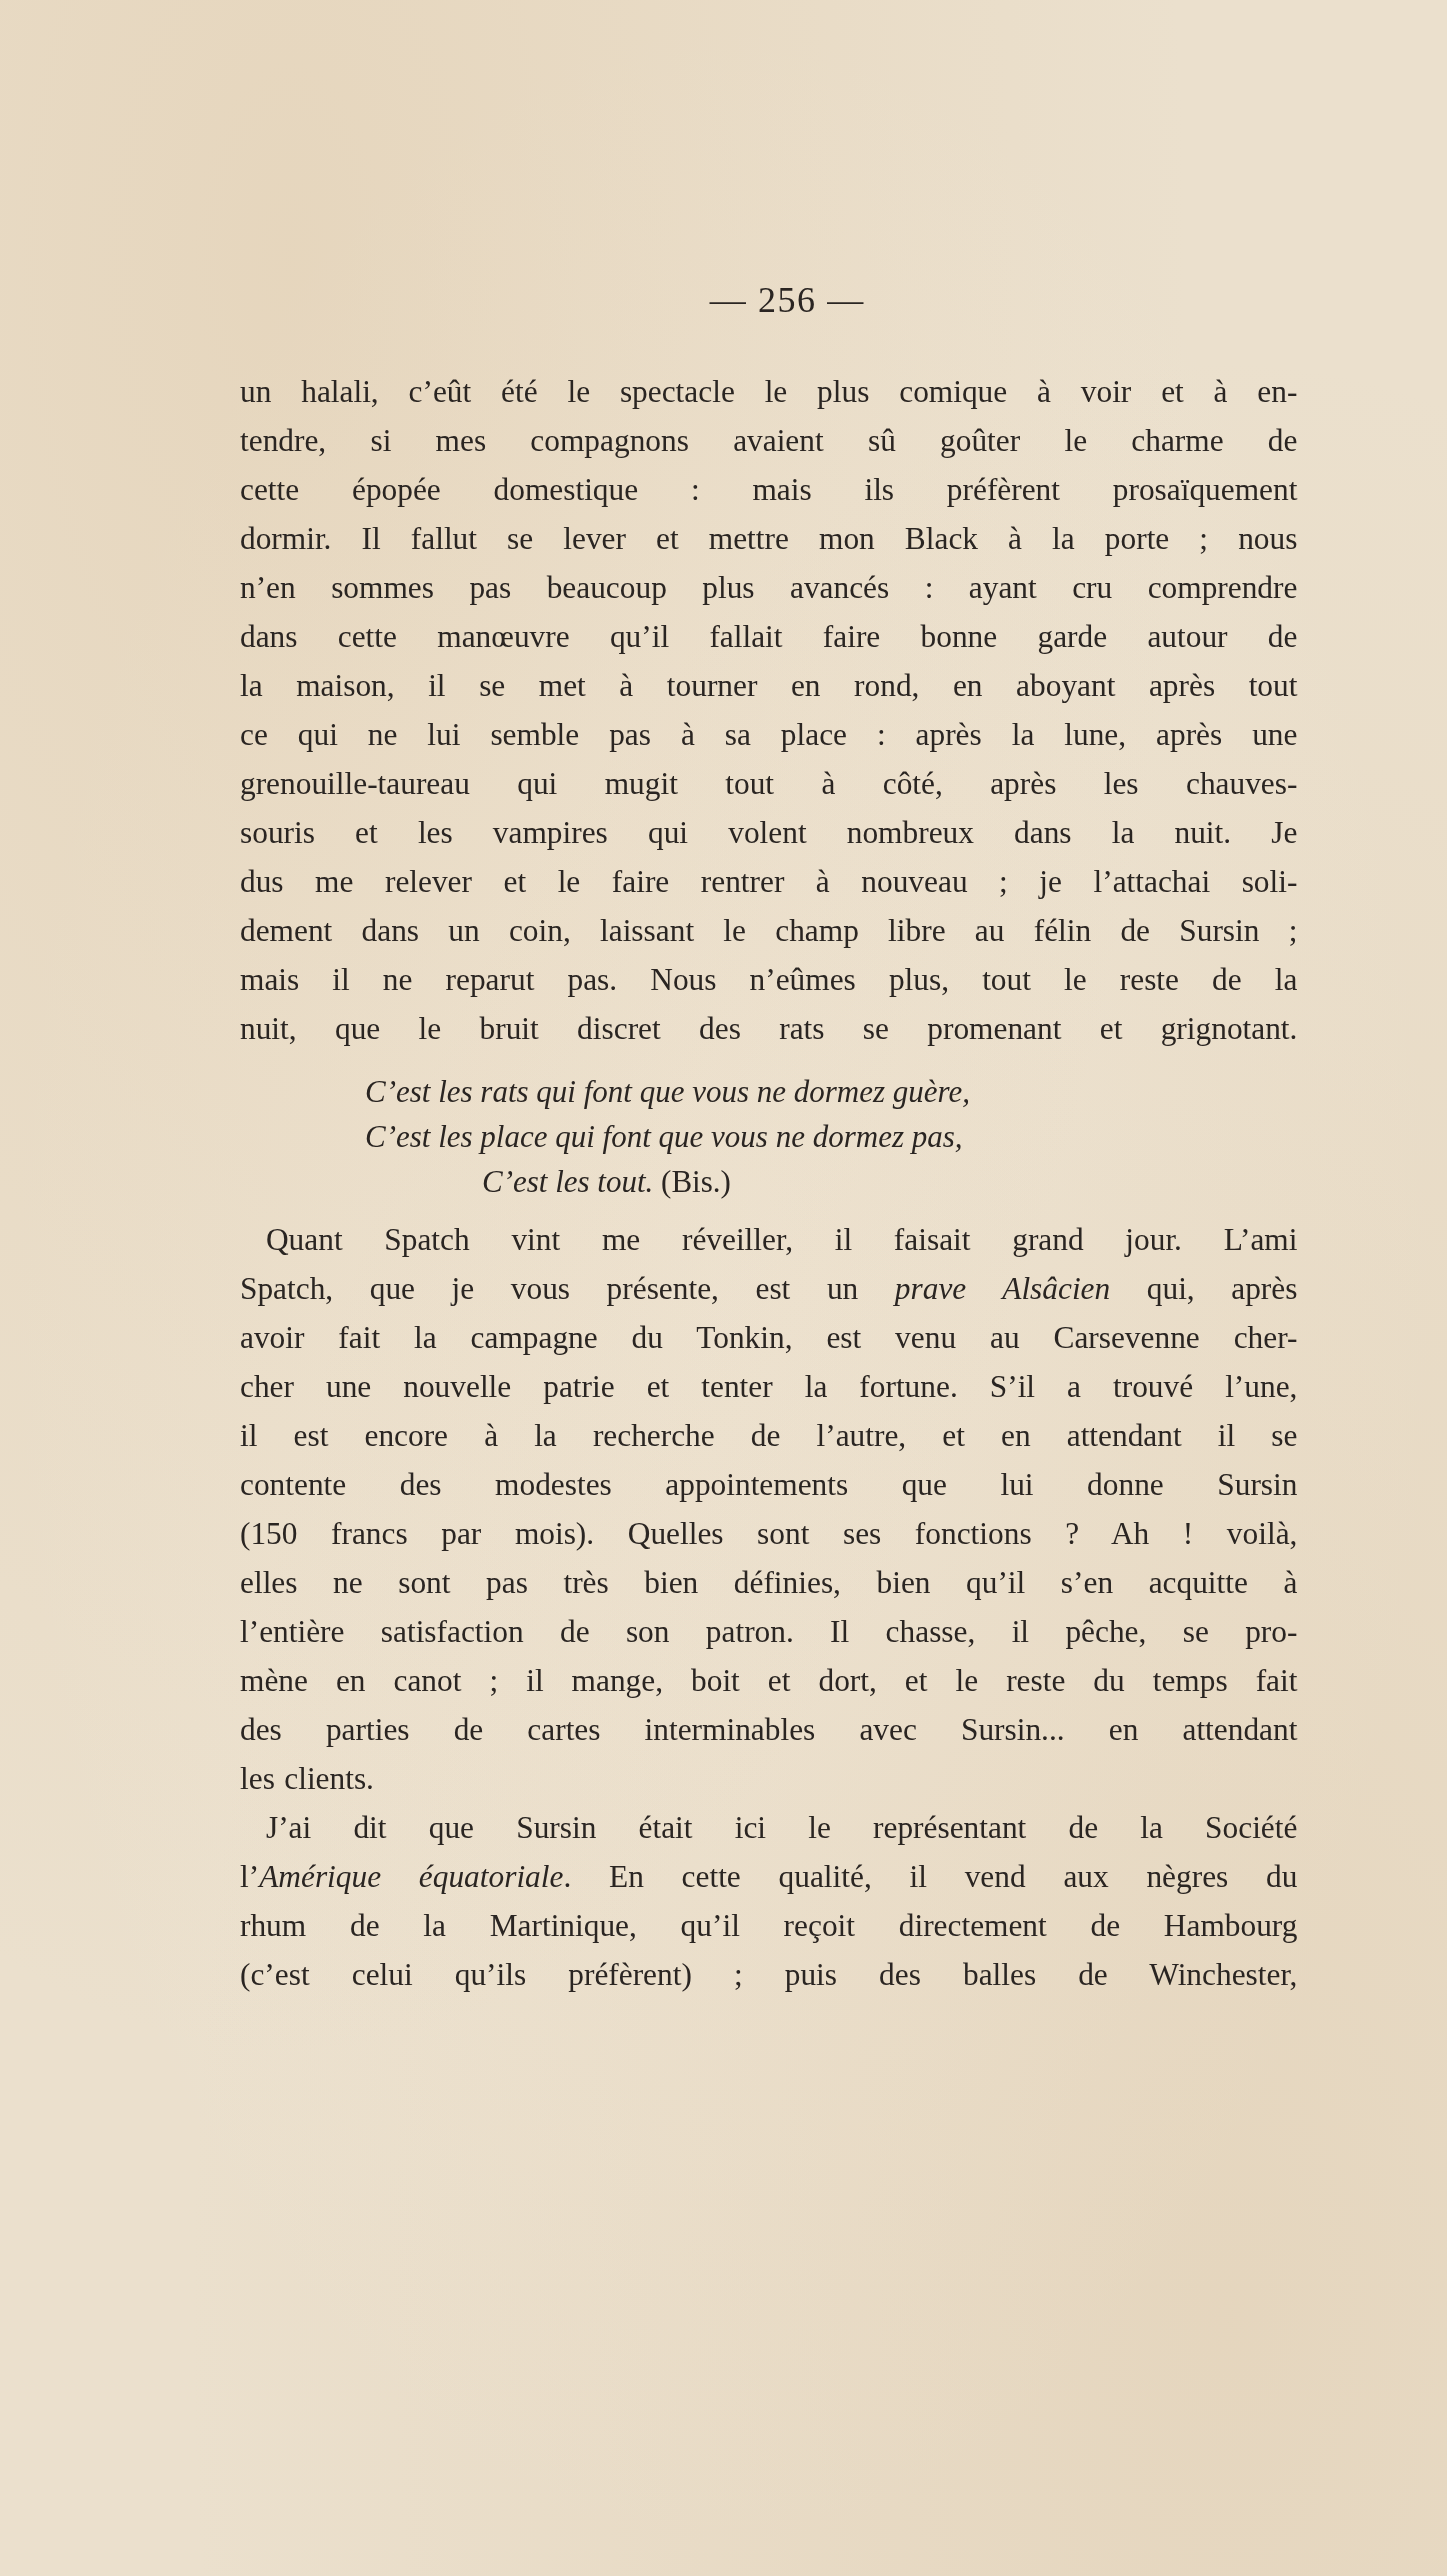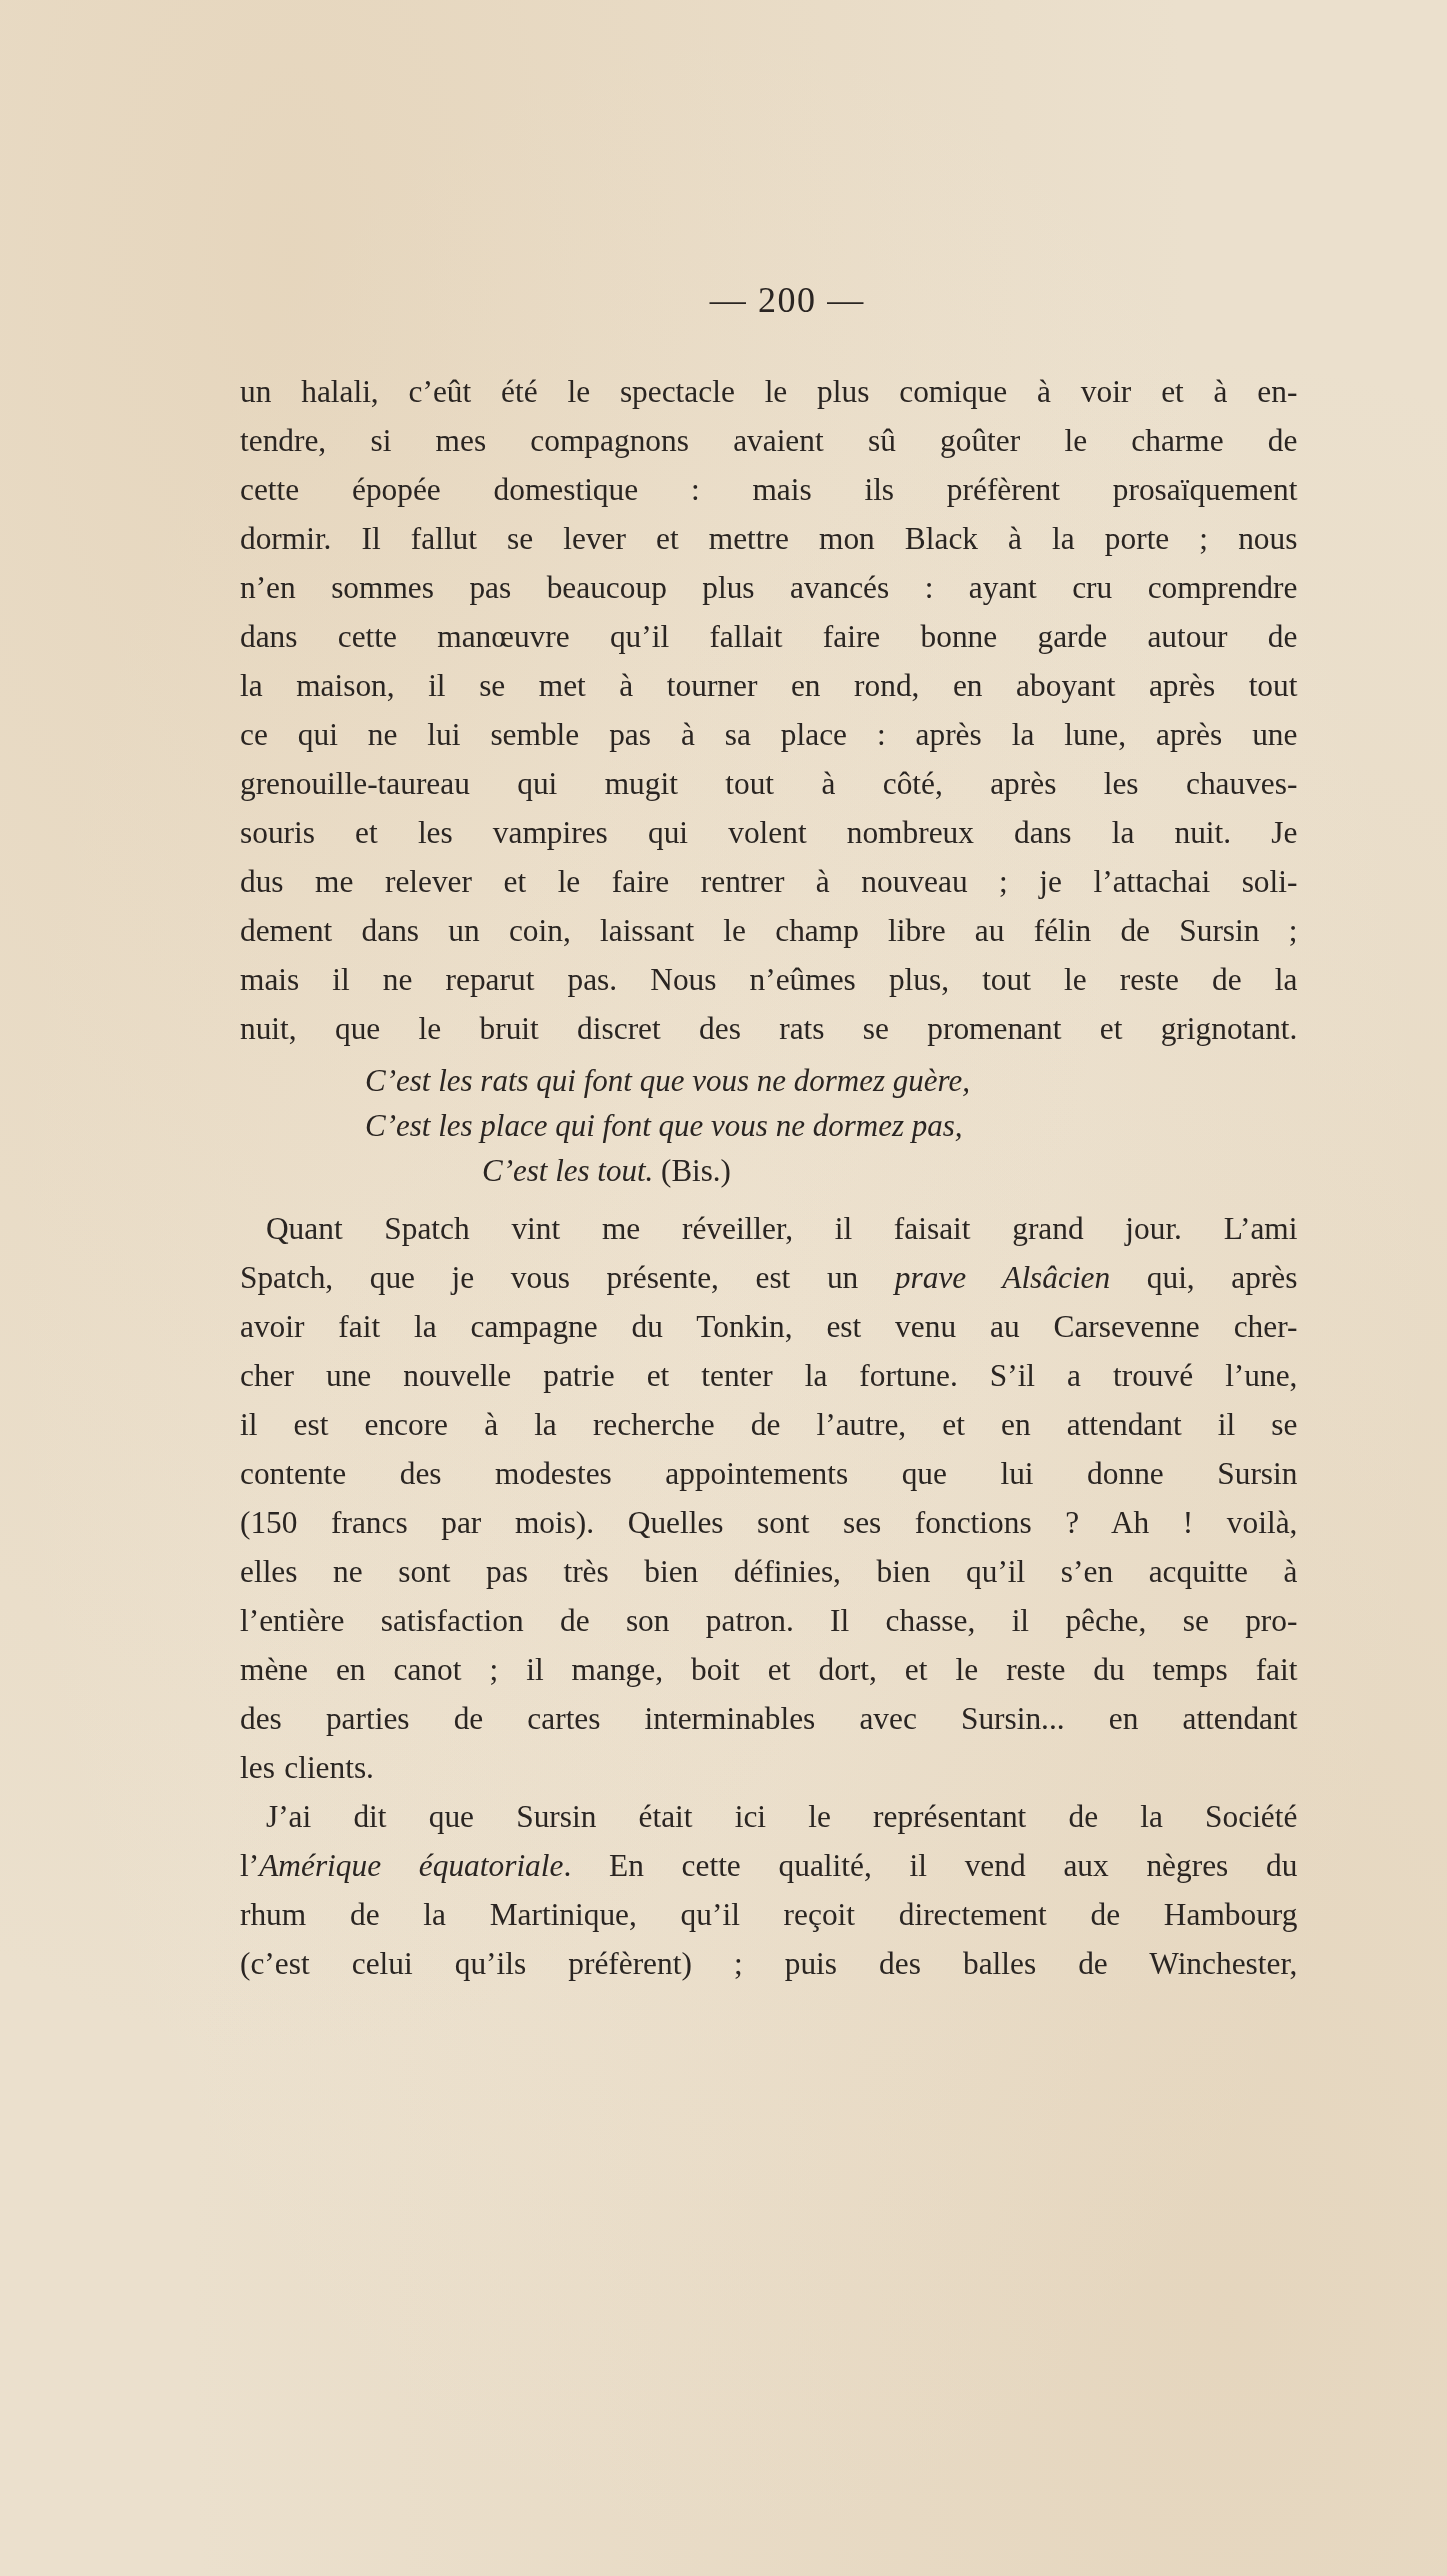--- a/index.html
+++ b/index.html
@@ -51,21 +51,21 @@
       height: 49px;
       word-spacing: 1.6px;
     }
     .line.last {
       text-align-last: left;
     }
     .line.indent {
       text-indent: 26.5px;
     }
     .verse {
-      margin: 5px 0 11px 125px;
+      margin: 16px 0 11px 125px;
       font-style: italic;
       font-size: 31px;
       line-height: 45px;
     }
     .verse .vline {
       display: block;
       white-space: nowrap;
       height: 45px;
     }
     .verse .vline.indent {
@@ -76,21 +76,21 @@
     }
     em.it {
       font-style: italic;
     }
   </style>
 </head>
 <body>
 
 <div class="page">
 
-  <div class="page-number">— 200 —</div>
+  <div class="page-number">— 256 —</div>
 
   <div class="para">
     <span class="line">un halali, c’eût été le spectacle le plus comique à voir et à en-</span>
     <span class="line">tendre, si mes compagnons avaient sû goûter le charme de</span>
     <span class="line">cette épopée domestique : mais ils préfèrent prosaïquement</span>
     <span class="line">dormir. Il fallut se lever et mettre mon Black à la porte ; nous</span>
     <span class="line">n’en sommes pas beaucoup plus avancés : ayant cru comprendre</span>
     <span class="line">dans cette manœuvre qu’il fallait faire bonne garde autour de</span>
     <span class="line">la maison, il se met à tourner en rond, en aboyant après tout</span>
     <span class="line">ce qui ne lui semble pas à sa place : après la lune, après une</span>

